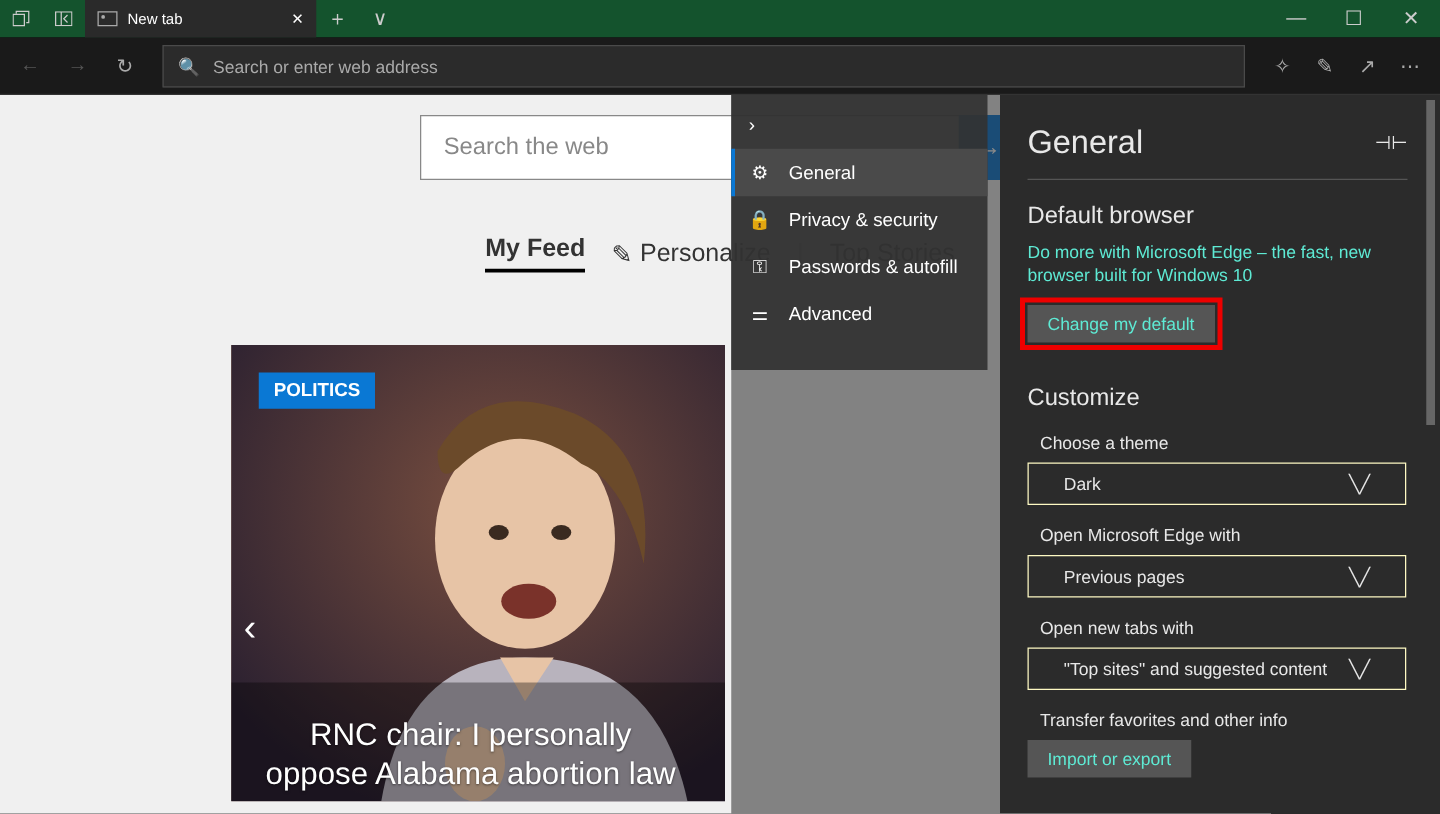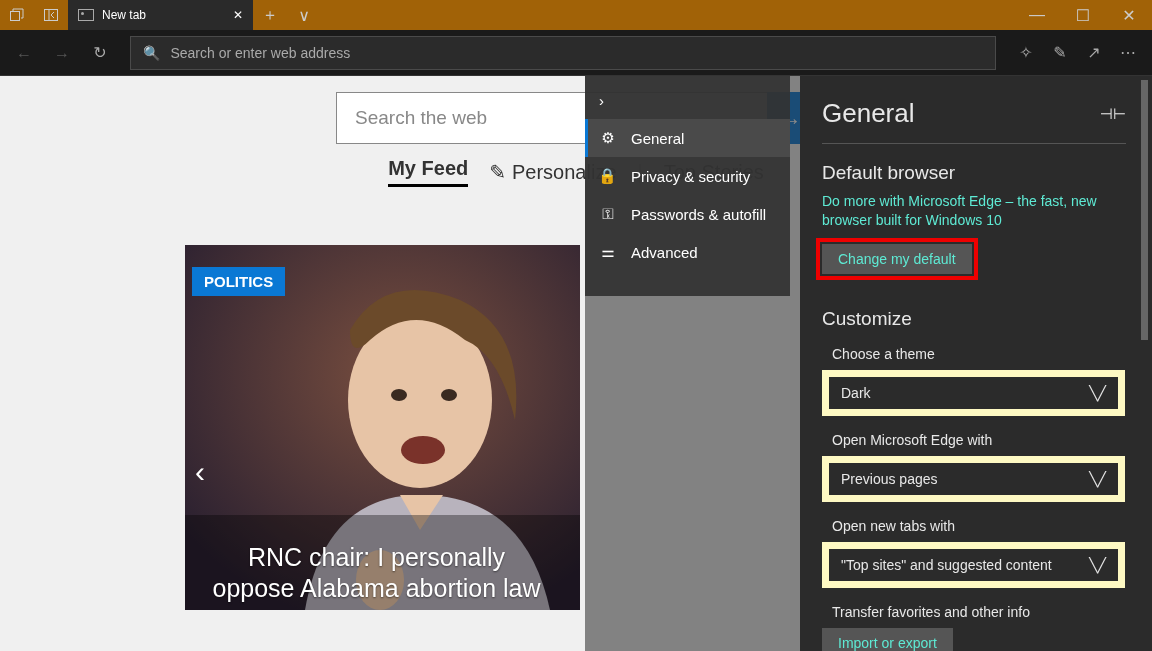--- a/index.html
+++ b/index.html
@@ -1,45 +1,45 @@
 <!DOCTYPE html>
 <html><head>
 <meta charset="utf-8">
 <style>
 * { margin: 0; padding: 0; box-sizing: border-box; font-family: "Segoe UI", sans-serif; }
 body { width: 1152px; height: 651px; background: #000; overflow: hidden; position: relative; }
 
-.titlebar { height: 30px; background: #a16207; display: flex; align-items: center; }
+.titlebar { height: 30px; background: #14532d; display: flex; align-items: center; }
 .titlebar-left { display:flex; align-items:center; gap:0; }
 .titlebar-btn { width:34px; height:30px; display:flex; align-items:center; justify-content:center; color:#ccc; font-size:13px; }
 .tab { display:flex; align-items:center; height:30px; padding:0 10px; background:#2a2a2a; color:#fff; font-size:12px; gap:8px; min-width:185px; }
 .tab .tab-icon { width:16px; height:12px; border:1px solid #aaa; position:relative; }
 .tab .tab-icon::after { content:""; position:absolute; top:2px; left:2px; width:3px; height:3px; background:#aaa; border-radius:50%; }
 .tab .close { margin-left:auto; }
 .newtab-btn { width:34px; height:30px; display:flex; align-items:center; justify-content:center; color:#ccc; }
 .titlebar-right { margin-left:auto; display:flex; }
 .win-btn { width:46px; height:30px; display:flex; align-items:center; justify-content:center; color:#ccc; }
 
 .toolbar { height:46px; background:#1a1a1a; display:flex; align-items:center; padding:0 8px; gap:6px; border-bottom:1px solid #333;}
 .tool-btn { width:32px; height:32px; display:flex; align-items:center; justify-content:center; color:#aaa; }
 .tool-btn.disabled { color:#555; }
 .addr { flex:1; height:34px; background:#2b2b2b; border:1px solid #4a4a4a; display:flex; align-items:center; padding:0 12px; color:#aaa; font-size:14px; gap:10px; margin: 0 8px; }
 .toolbar-right { display:flex; gap:2px; }
 
 .content { position:relative; height:575px; background:#f0f0f0; overflow:hidden;}
 .newtab-page { padding-top:16px; text-align:center; }
 .web-search { width:480px; height:52px; margin:0 auto; border:1px solid #888; background:#fff; display:flex; align-items:center; padding:0 18px; color:#888; font-size:19px; }
 .web-search .go { margin-left:auto; width:48px; height:52px; margin-right:-18px; background:#0a78d4; color:#fff; display:flex; align-items:center; justify-content:center; font-size:20px;}
-.feedbar { margin-top:13px; display:flex; align-items:center; justify-content:center; gap:21px; font-size:20px; color:#333; }
+.feedbar { margin-top:44px; display:flex; align-items:center; justify-content:center; gap:21px; font-size:20px; color:#333; }
 .feedbar .active { font-weight:700; border-bottom:3px solid #000; padding-bottom:4px; }
 .feedbar .pers { display:flex; align-items:center; gap:6px; }
 .feedbar .sep { color:#aaa; }
 .hero { width:395px; height:365px; margin:58px auto 0 0; margin-left:185px; background:linear-gradient(135deg,#6b4a3a,#3a2a3a); position:relative; color:#fff; }
 .hero svg { position:absolute; inset:0; }
-.tag { position:absolute; top:22px; left:7px; background:#0a78d4; color:#fff; font-weight:700; font-size:15px; padding:6px 12px; }
+.tag { position:absolute; top:22px; left:22px; background:#0a78d4; color:#fff; font-weight:700; font-size:15px; padding:6px 12px; }
 .hero-arrow { position:absolute; left:10px; top:210px; font-size:30px; color:#fff; }
 .hero-text { position:absolute; bottom:6px; left:22px; right:34px; font-size:25px; font-weight:400; line-height:1.25; text-shadow:0 1px 2px rgba(0,0,0,.5);}
 
 .settings-nav { position:absolute; top:0; left:585px; width:205px; height:220px; background:rgba(50,50,50,.92); color:#fff; font-size:15px; padding-top:6px;}
 .settings-nav .back { padding:10px 14px; }
 .nav-item { display:flex; align-items:center; gap:14px; padding:10px 14px; }
 .nav-item.active { background:#4a4a4a; border-left:3px solid #0a78d4; padding-left:11px;}
 .nav-item .ic { width:18px; display:flex; justify-content:center; }
 
 .overlay-dim { position:absolute; top:0; left:585px; width:215px; height:575px; background:rgba(40,40,40,.55); z-index:1;}
@@ -47,21 +47,21 @@
 
 .settings-panel { position:absolute; top:0; right:0; width:352px; height:575px; background:#2b2b2b; color:#e8e8e8; padding:22px 26px 0 22px; overflow:hidden; z-index:3;}
 .settings-panel h1 { font-size:26px; font-weight:400; display:flex; align-items:center; }
 .settings-panel h1 .pin { margin-left:auto; font-size:15px; }
 .hr { border:none; border-top:1px solid #555; margin:14px 0 18px; }
 .sec-title { font-size:19px; margin-bottom:8px; font-weight:400;}
 .sec-desc { font-size:14px; color:#5eead4; line-height:1.35; margin-bottom:14px; }
 .btn { display:inline-block; background:#555; color:#5eead4; border:none; padding:7px 16px; font-size:14px; }
 .btn.hl { outline:4px solid #e00; outline-offset:2px; }
 .sub-label { font-size:14px; margin:16px 10px 8px; }
-.select { border:7px solid #fef9c3; background:#2b2b2b; color:#e8e8e8; padding:8px 12px; font-size:14px; display:flex; align-items:center; width:303px;}
+.select { border:1px solid #fef9c3; background:#2b2b2b; color:#e8e8e8; padding:8px 28px; font-size:14px; display:flex; align-items:center; width:303px;}
 .select .chev { margin-left:auto; }
 .scrollbar { position:absolute; top:4px; right:4px; width:7px; height:260px; background:#666; border-radius:0;}
 </style>
 </head>
 <body>
 
 <div class="titlebar">
   <div class="titlebar-left">
     <div class="titlebar-btn">
         <svg width="14" height="14" viewBox="0 0 14 14" stroke="#ccc" fill="none" stroke-width="1">

